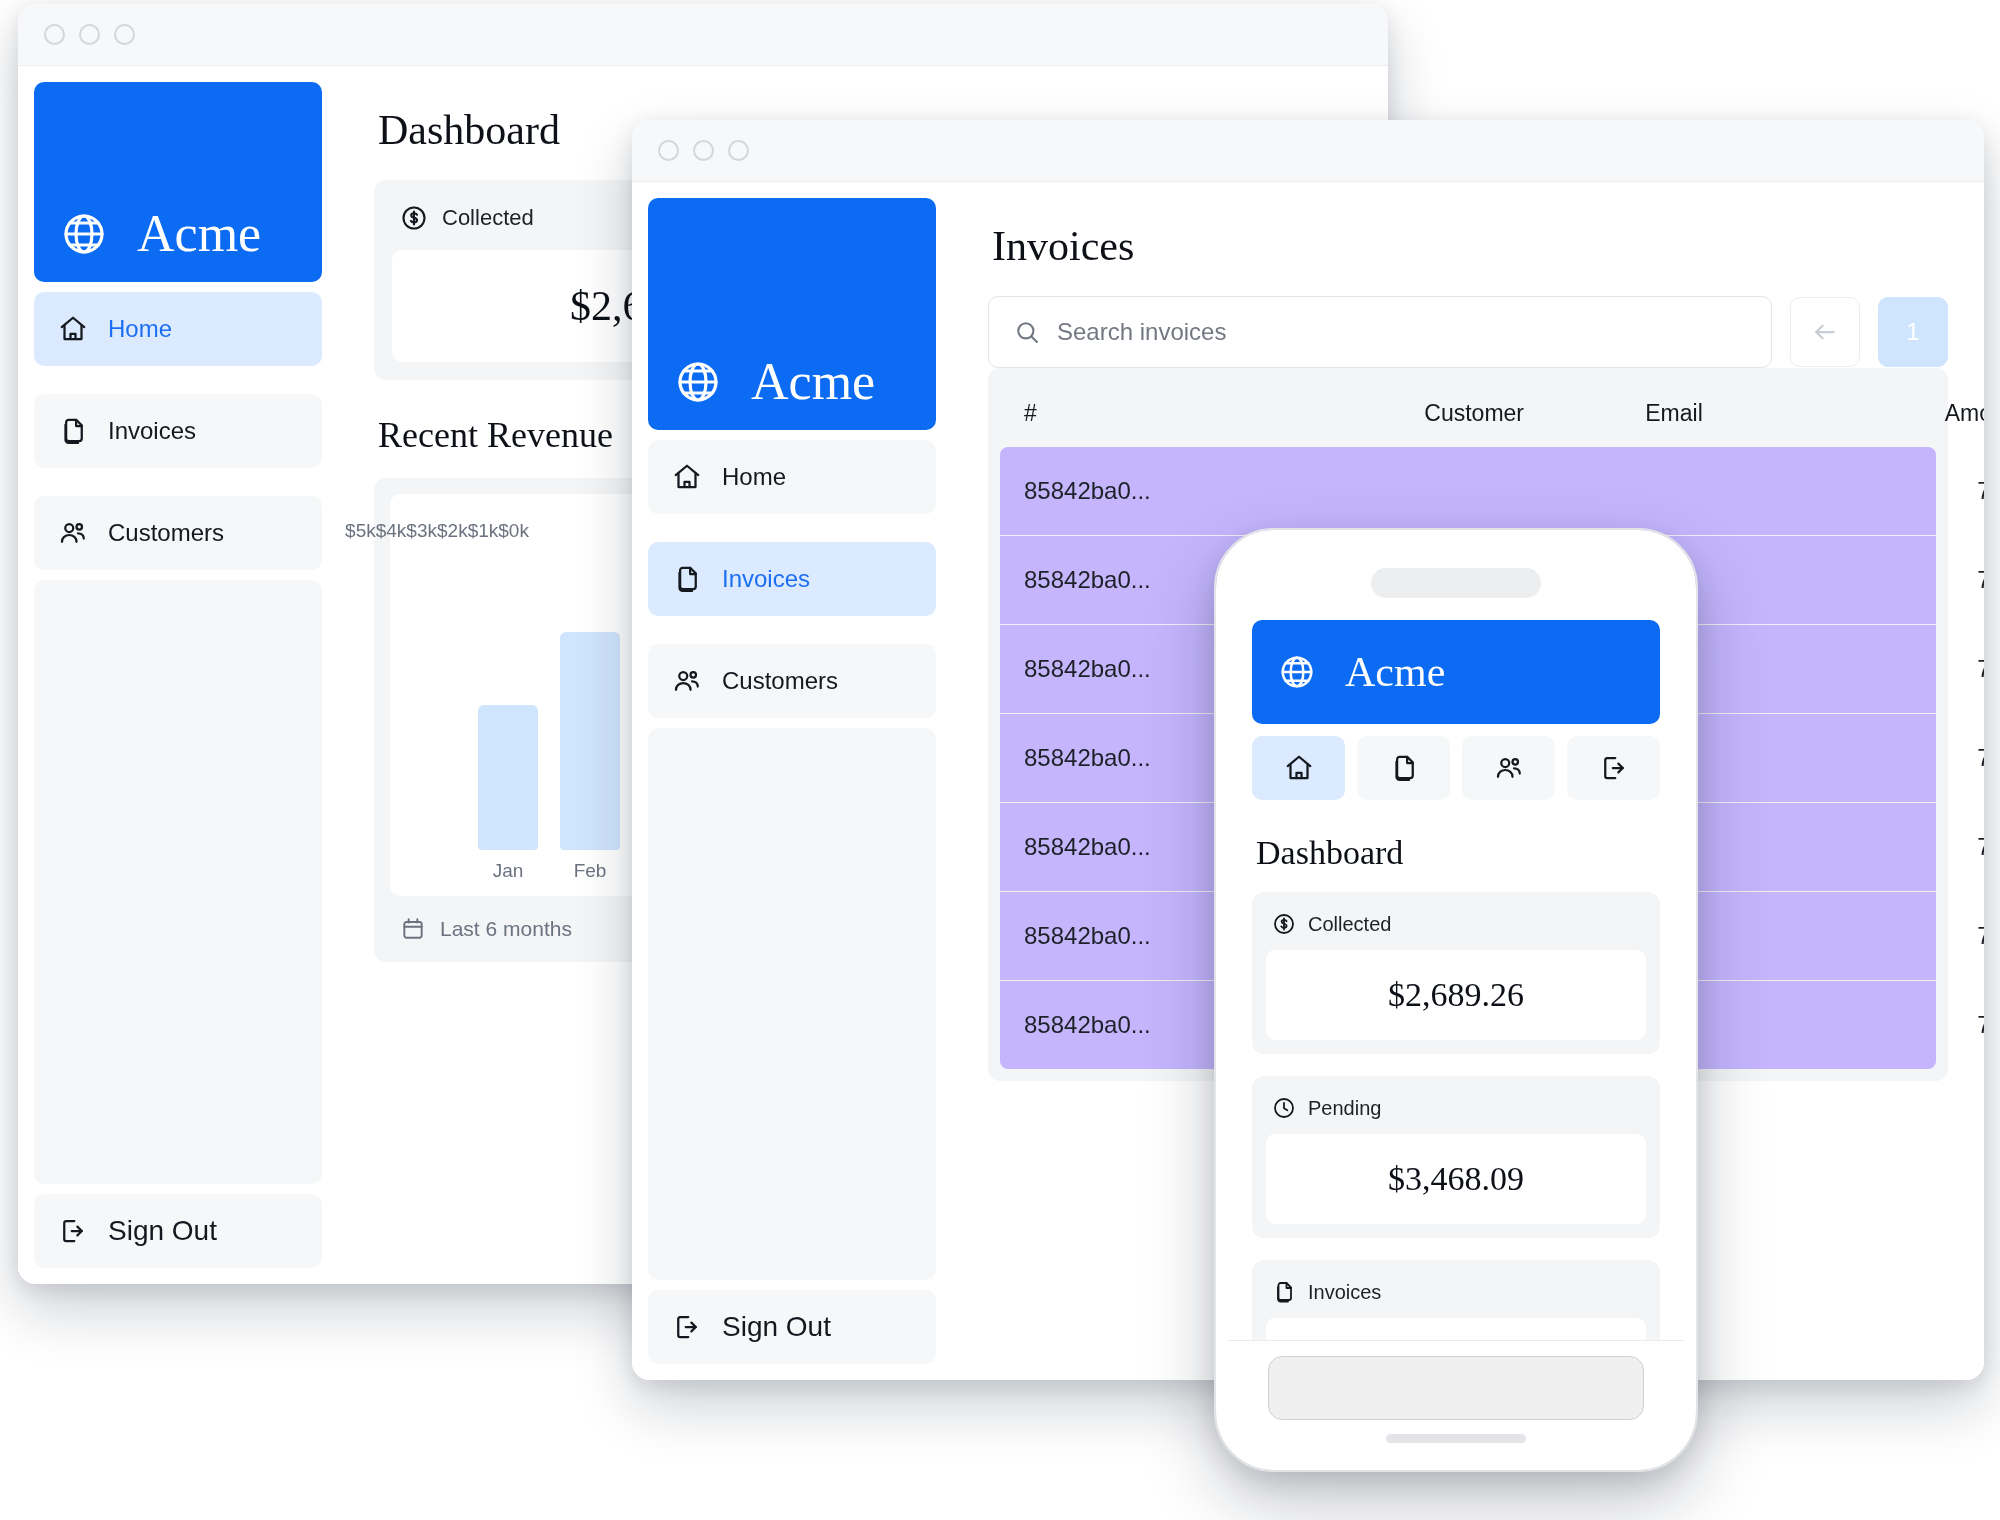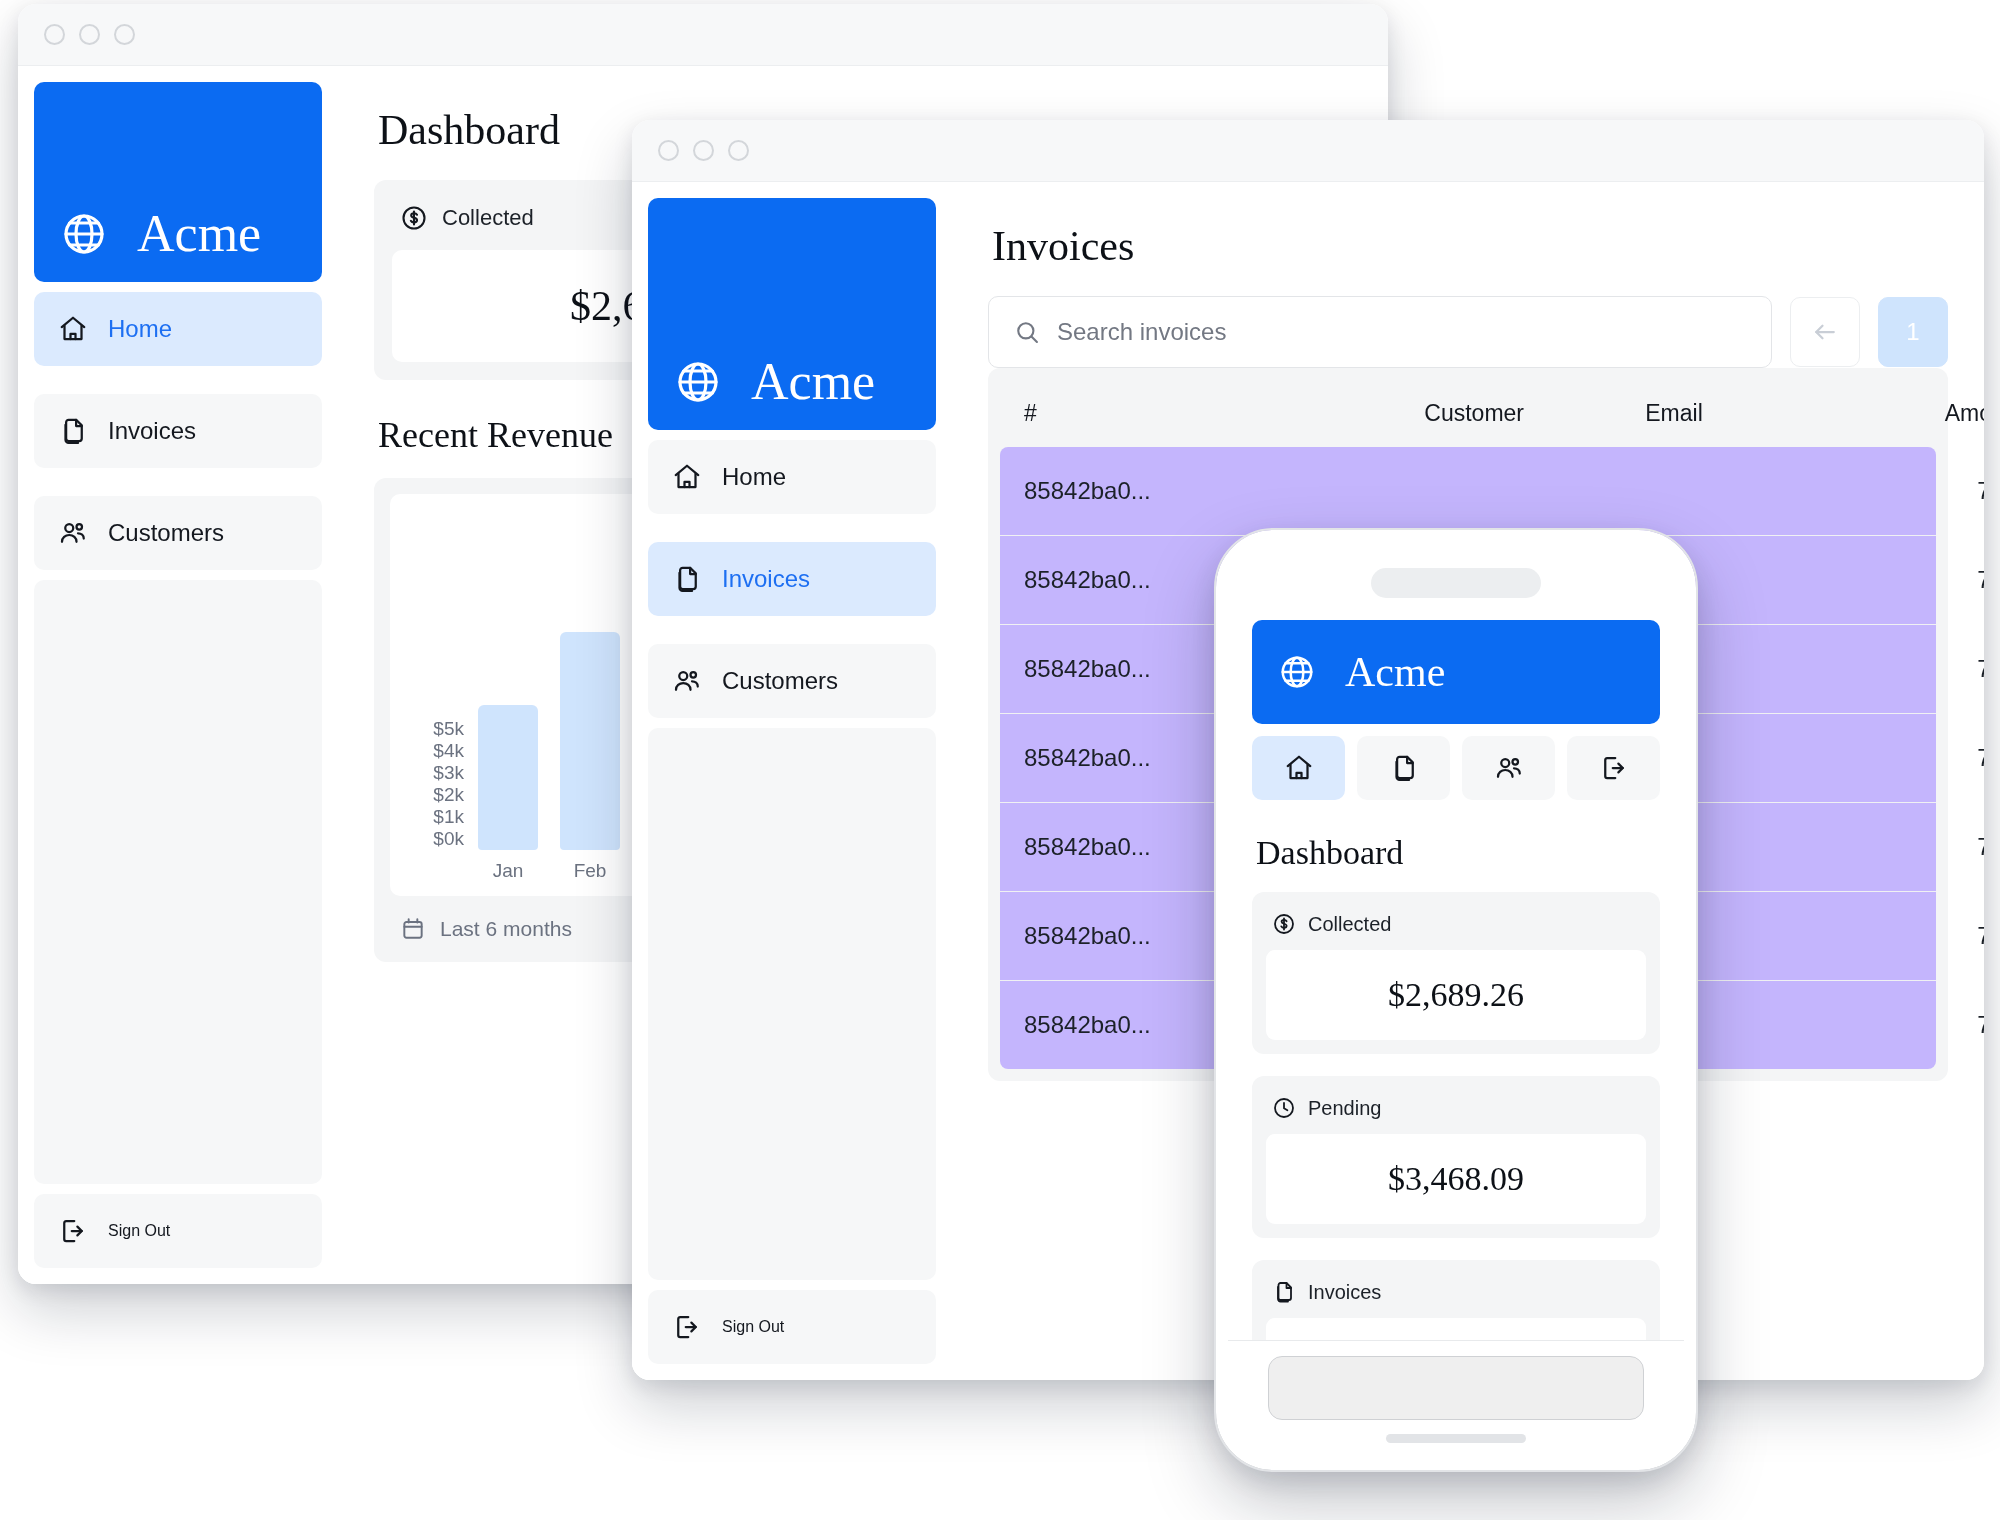--- a/index.html
+++ b/index.html
@@ -54,21 +54,21 @@
     height: 74px; border-radius: 10px; background: #f6f7f8;
     display: flex; align-items: center; gap: 20px; padding: 0 24px;
     font-size: 24px; color: #14181f;
   }
   .navitem.active { background: #dbeafe; color: #1d6ff2; }
   .navitem.active svg { stroke: #1d6ff2; }
   .filler { flex: 1 1 auto; background: #f6f7f8; border-radius: 10px; min-height: 40px; }
   .signout {
     height: 74px; border-radius: 10px; background: #f6f7f8;
     display: flex; align-items: center; gap: 20px; padding: 0 24px;
-    font-size: 16px; color: #14181f; flex: 0 0 auto;
+    font-size: 28px; color: #14181f; flex: 0 0 auto;
   }
 
   
   .main { flex: 1 1 auto; padding: 28px 36px; overflow: hidden; }
   .page-title {
     font-family: "Liberation Serif", serif;
     font-size: 42px; color: #0d1117; margin: 12px 0 26px 4px;
   }
   .stat-card { background: #f4f5f6; border-radius: 12px; padding: 18px; margin-bottom: 34px; }
   .stat-head { display: flex; align-items: center; gap: 14px; padding: 6px 8px 18px; font-size: 22px; color: #1c2128; }
@@ -79,21 +79,21 @@
   }
   .section-title {
     font-family: "Liberation Serif", serif; font-size: 36px;
     color: #0d1117; margin: 0 0 22px 4px;
   }
 
   
   .chart-card { background: #f4f5f6; border-radius: 12px; padding: 16px; width: 560px; }
   .chart-inner { background: #fff; border-radius: 10px; padding: 26px 20px 14px 20px; }
   .chart-grid { display: grid; grid-template-columns: 64px 1fr; height: 330px; }
-  .yaxis { display: flex; flex-direction: column; justify-content: flex-end;
+  .yaxis { display: flex; flex-direction: row; justify-content: center;
            font-size: 19px; color: #6b7280; text-align: right; padding-right: 10px; }
   .plot { position: relative; display: flex; align-items: flex-end; gap: 22px; padding-left: 4px; }
   .bar-col { display: flex; flex-direction: column; justify-content: flex-end; height: 100%; width: 60px; }
   .bar { width: 100%; background: #cfe4fd; border-radius: 6px 6px 4px 4px; }
   .xaxis { display: grid; grid-auto-flow: column; gap: 22px; padding-left: 68px;
            font-size: 19px; color: #6b7280; margin-top: 10px; }
   .xlab { width: 60px; text-align: center; }
   .chart-foot { display: flex; align-items: center; gap: 14px;
                 padding: 20px 10px 4px; font-size: 21px; color: #6b7280; }
 

